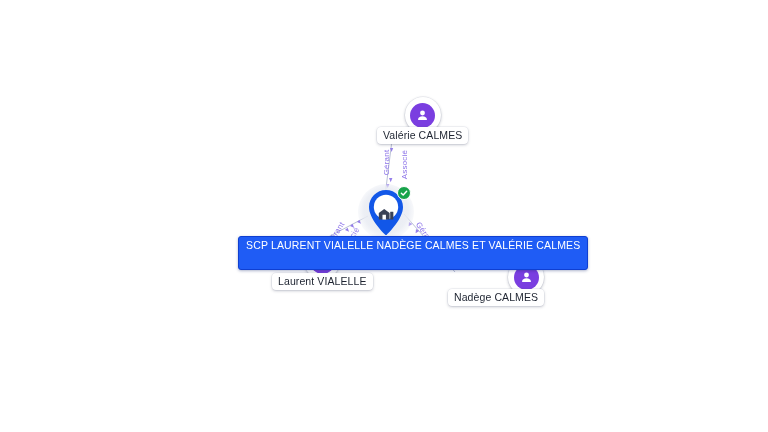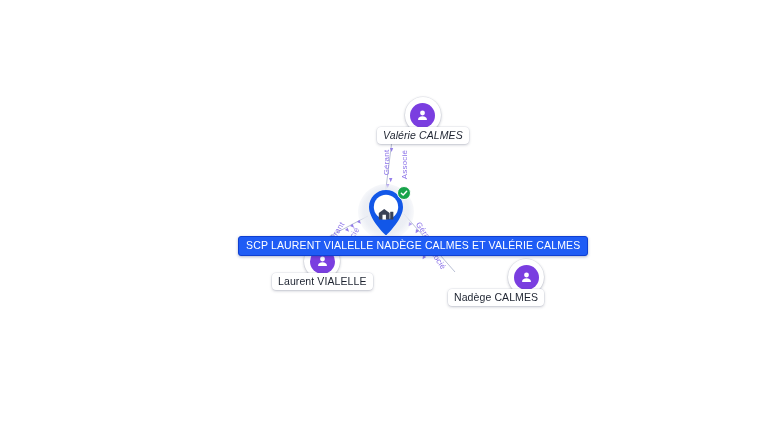--- a/index.html
+++ b/index.html
@@ -119,21 +119,21 @@
 
   
   .company-label {
     position: absolute;
     background: #1f5cf5;
     color: #ffffff;
     border: 1px solid #0f3fd1;
     border-radius: 3px;
     font-size: 10.5px;
     line-height: 13px;
-    padding: 2px 7px 3px 7px;
+    padding: 2px 7px 17px 7px;
     white-space: nowrap;
     letter-spacing: 0.15px;
     box-shadow: 0 1px 3px rgba(20,40,110,0.35);
   }
 
   
   .edge-label {
     position: absolute;
     color: #8b72e8;
     font-size: 8px;
@@ -175,21 +175,21 @@
 
     <div class="edge-label rot-90" style="left:374px; top:158px;">Gérant</div>
     <div class="edge-label rot-90" style="left:390px; top:160px;">Associé</div>
 
     <div class="edge-label rot-l" style="left:323px; top:229px;">Gérant</div>
     <div class="edge-label rot-l" style="left:335px; top:236px;">Associé</div>
 
     <div class="edge-label rot-r" style="left:412px; top:229px;">Gérant</div>
     <div class="edge-label rot-r" style="left:421px; top:252px;">Associé</div>
 
-    <div class="node" style="left:377px; top:97px;font-style:italic;">
+    <div class="node" style="left:377px; top:97px;">
       <div class="avatar-wrap">
         <div class="avatar-circle">
           <svg width="15" height="15" viewBox="0 0 24 24" fill="#ffffff">
             <circle cx="12" cy="8" r="3.9"></circle>
             <path d="M12 13.2c-4.1 0-7 2.3-7 4.6V19h14v-1.2c0-2.3-2.9-4.6-7-4.6z"></path>
           </svg>
         </div>
       </div>
       <div class="node-label">Valérie CALMES</div>
     </div>

